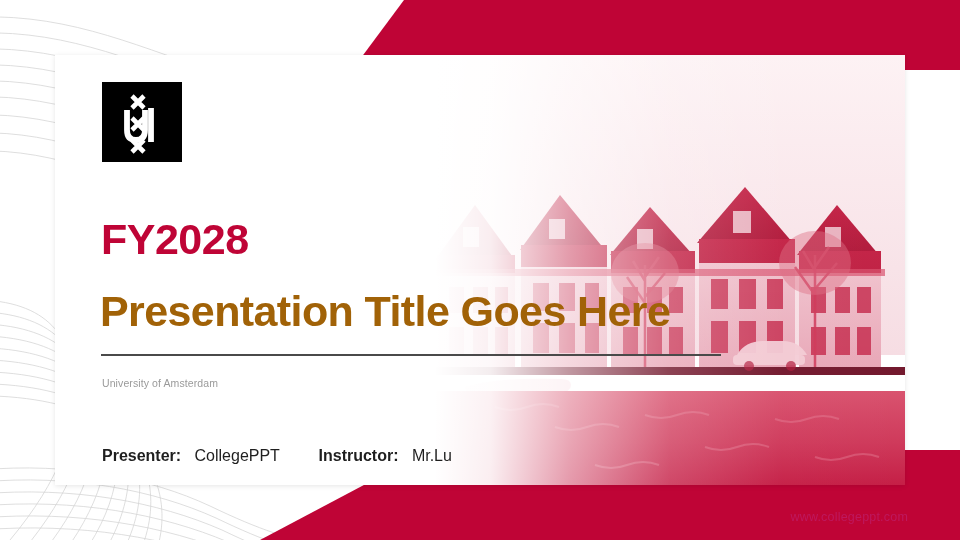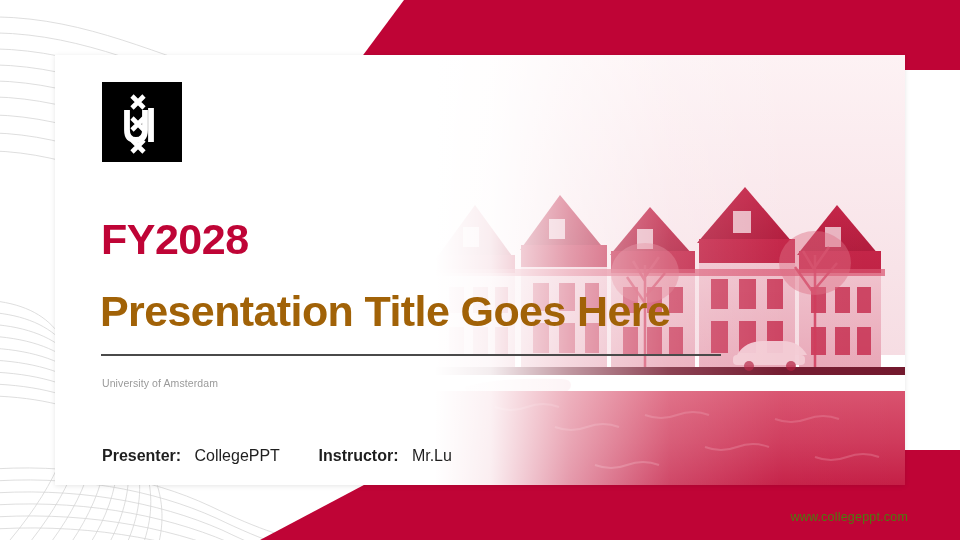--- a/index.html
+++ b/index.html
@@ -150,21 +150,21 @@
   .credits .lbl { font-weight: bold; }
   .credits .val { font-weight: normal; }
   .credits .gap { display: inline-block; width: 30px; }
 
   
   .url {
     position: absolute;
     right: 52px;
     bottom: 16px;
     z-index: 4;
-    color: #4d7c0f;
+    color: #be185d;
     font-size: 12.5px;
     letter-spacing: 0.2px;
   }
 </style>
 </head>
 <body>
 
 <div id="slide">
 
   <svg class="topo" viewBox="0 0 960 540" preserveAspectRatio="none">

